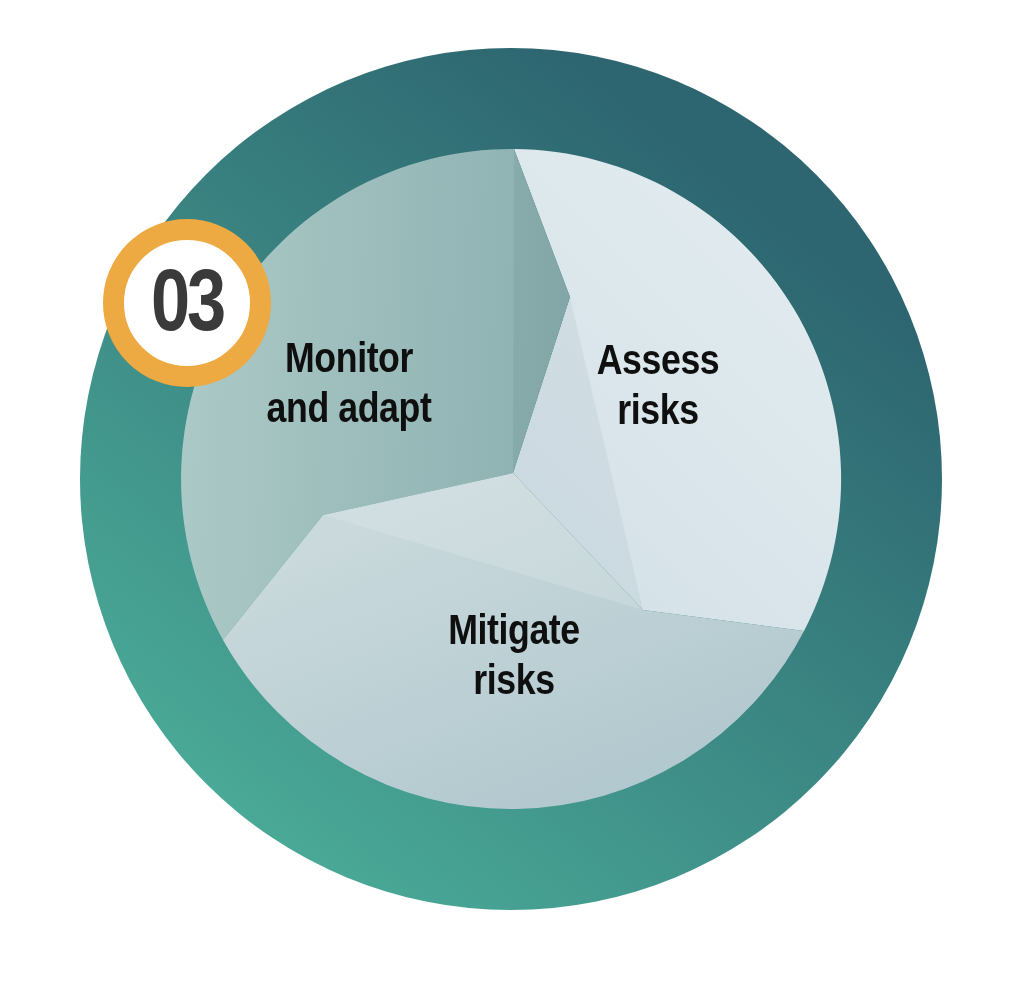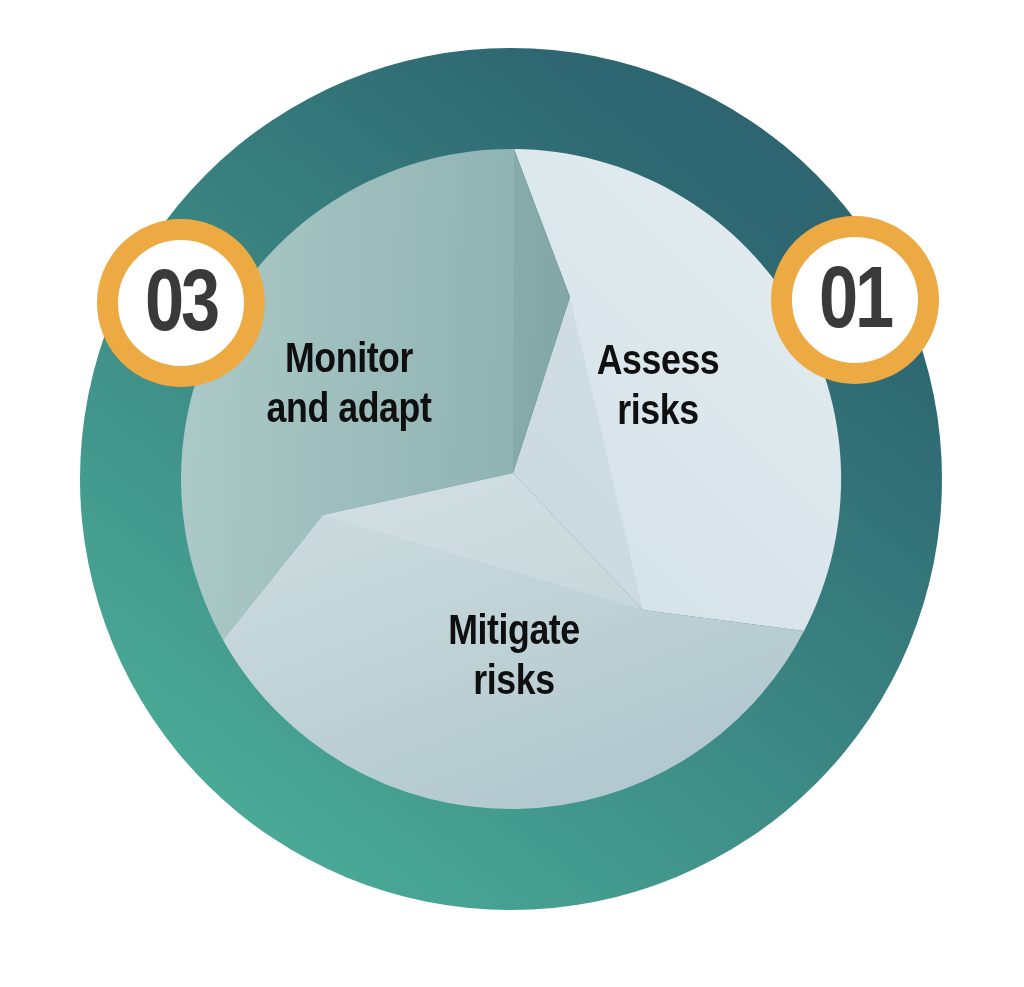--- a/index.html
+++ b/index.html
@@ -40,21 +40,21 @@
     position: absolute;
     width: 126px;
     height: 126px;
     border-radius: 50%;
     background: var(--badge-bg, #ffffff);
     border: 21px solid var(--badge-ring, #eda942);
     display: flex;
     align-items: center;
     justify-content: center;
   }
-  .badge.b03 { left: 97px;  top: 219px; }
+  .badge.b03 { left: 103px;  top: 219px; }
   .badge.b01 { left: 771px; top: 216px; }
   .badge.b02 { left: 424px; top: 778px; }
   .badge-number {
     font-weight: bold;
     font-size: 88px;
     letter-spacing: -4px;
     color: var(--badge-number, #3a3a3a);
     transform: scaleX(0.8);
     line-height: 1;
     padding-bottom: 6px;
@@ -96,20 +96,17 @@
     <path d="M513 473 L323 515 L643 610 Z" fill="rgba(255,255,255,0.14)"></path>
   </svg>
 
   <div class="seg-label assess">Assess
 risks</div>
   <div class="seg-label mitigate">Mitigate
 risks</div>
   <div class="seg-label monitor">Monitor
 and adapt</div>
 
-  <div class="badge b01">
-    <span class="badge-number">01</span>
-  </div>
   <div class="badge b03">
     <span class="badge-number">03</span>
   </div>
 
 </div>
 
 </body></html>

